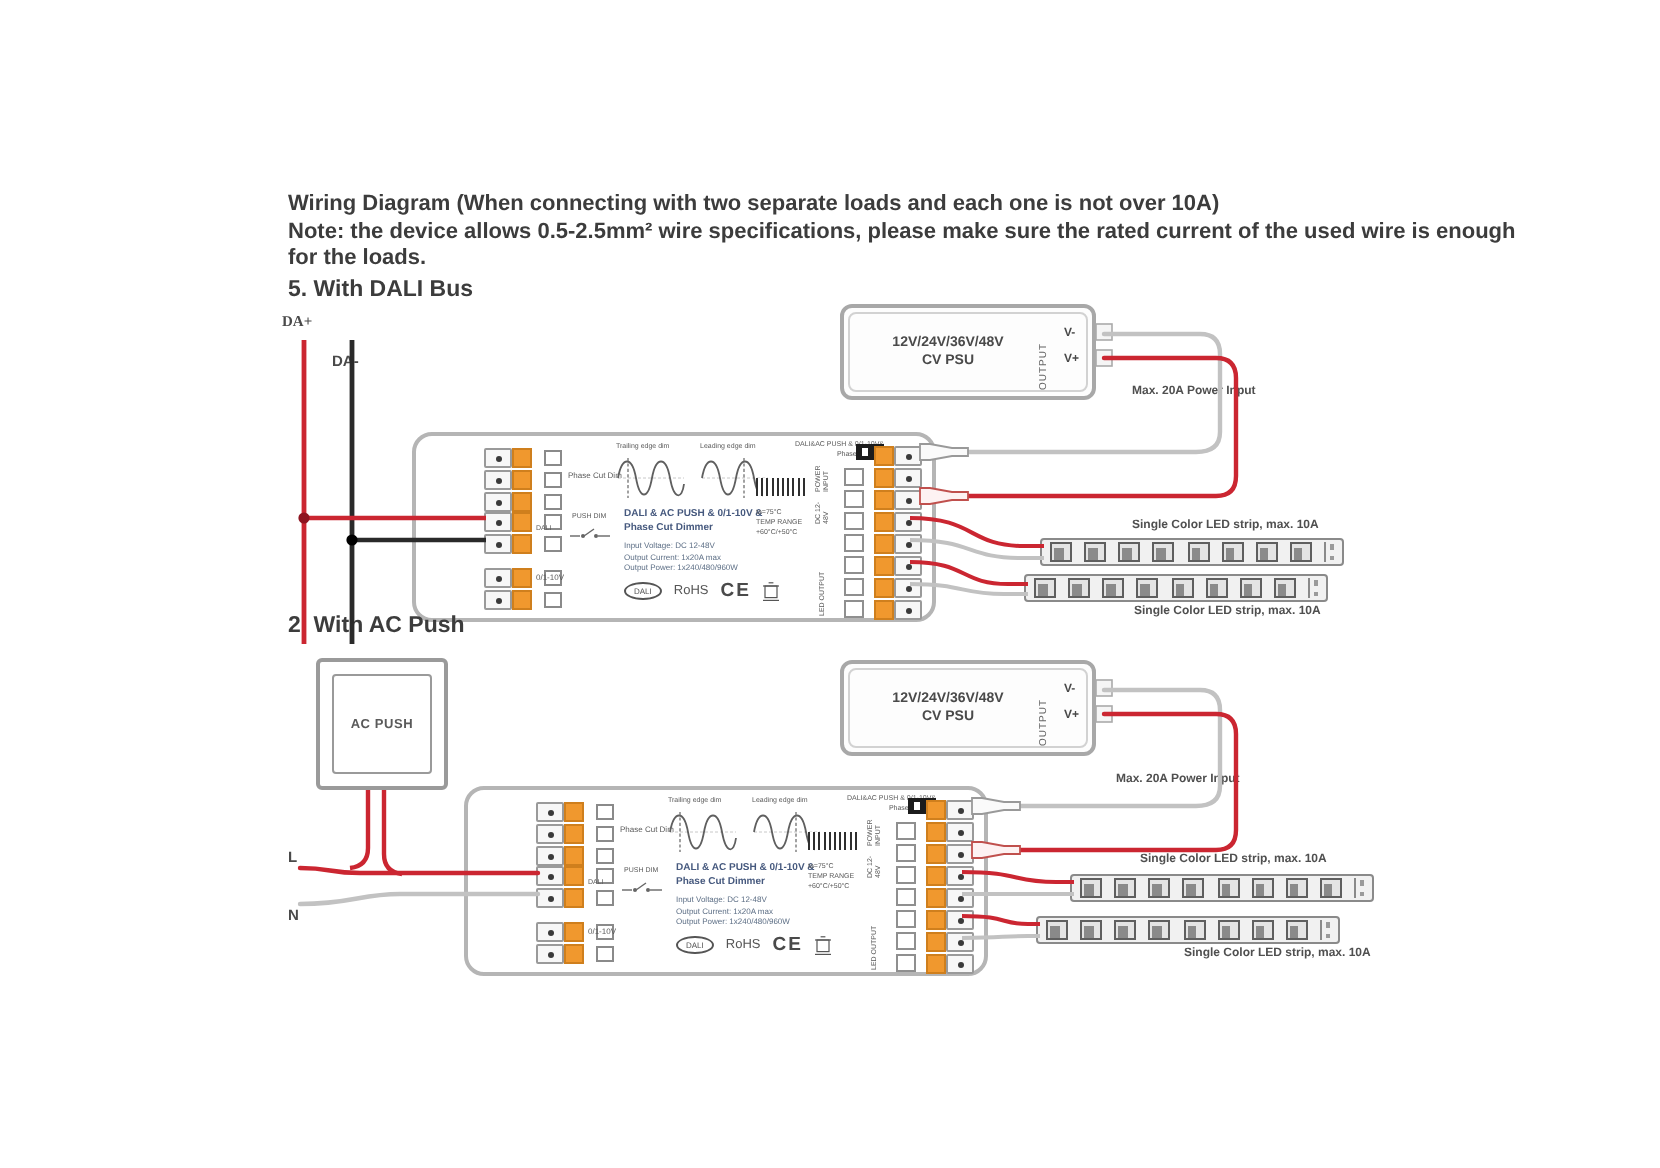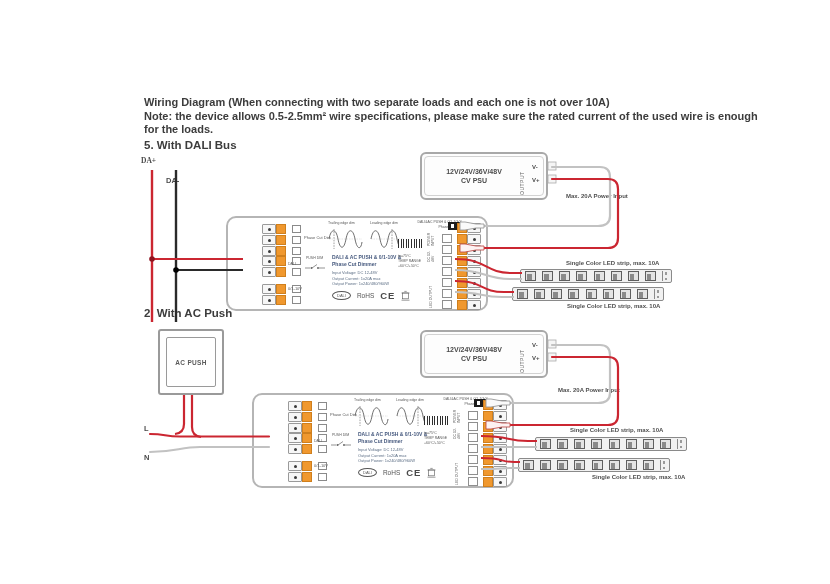--- a/index.html
+++ b/index.html
@@ -21,21 +21,21 @@
   .psu-text { position:absolute; left:8px; top:13px; width:88px; text-align:center; font-size:7px; font-weight:bold; color:#4a4a4a; line-height:9px; }
   .psu-out { position:absolute; left:97px; top:7px; height:34px; writing-mode:vertical-rl; transform:rotate(180deg); font-size:5px; color:#666; letter-spacing:.5px; }
   .psu-vm, .psu-vp { position:absolute; left:110px; font-size:6px; font-weight:bold; color:#4a4a4a; }
   .psu-vm { top:10px; } .psu-vp { top:23px; }
 
   
   .acpush { left:158px; top:329px; width:66px; height:66px; border:2px solid #9a9a9a; border-radius:3px; background:#fff; }
   .acpush-inner { position:absolute; inset:6px; border:1.5px solid #9a9a9a; border-radius:2px; display:flex; align-items:center; justify-content:center; font-size:6.5px; font-weight:bold; color:#5a5a5a; letter-spacing:.3px; }
 
   
-  .device { width:262px; height:95px; border:2px solid #b5b5b5; border-radius:10px; background:#fff;margin-left:20px; }
+  .device { width:262px; height:95px; border:2px solid #b5b5b5; border-radius:10px; background:#fff; }
   .tgroup { position:absolute; }
   .term { width:24px; height:10px; margin-bottom:1px; display:flex; }
   .term-w { width:14px; border:1px solid #9a9a9a; background:#f7f7f7; border-radius:1px; position:relative; }
   .term-w::after { content:""; position:absolute; left:5px; top:2.5px; width:3px; height:3px; border-radius:50%; background:#3a3a3a; }
   .term-o { width:10px; background:#f0982e; border:1px solid #cf7f1d; }
   .term.rev { flex-direction:row-reverse; }
   .mini { position:absolute; width:9px; height:8px; border:1px solid #8a8a8a; background:#fff; }
   .nbox { position:absolute; left:214px; width:10px; height:9px; border:1px solid #8f8f8f; background:#fff; }
   .lbl { position:absolute; font-size:4px; color:#5a5a5a; line-height:1.15; white-space:nowrap; }
   .lbl35 { position:absolute; font-size:3.5px; color:#5a5a5a; line-height:1.15; white-space:nowrap; }

